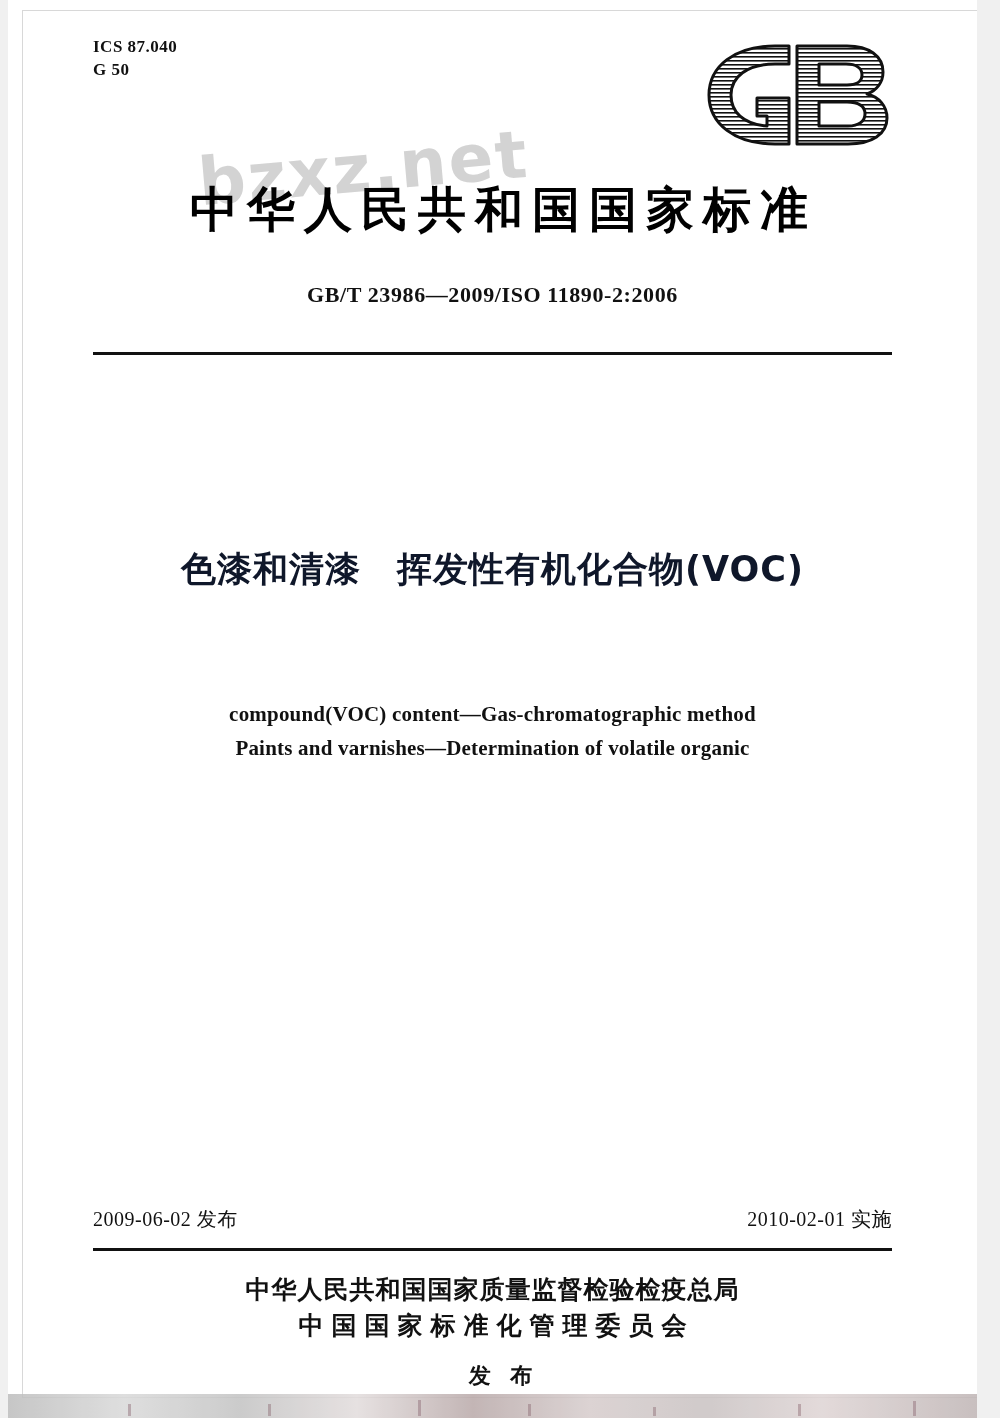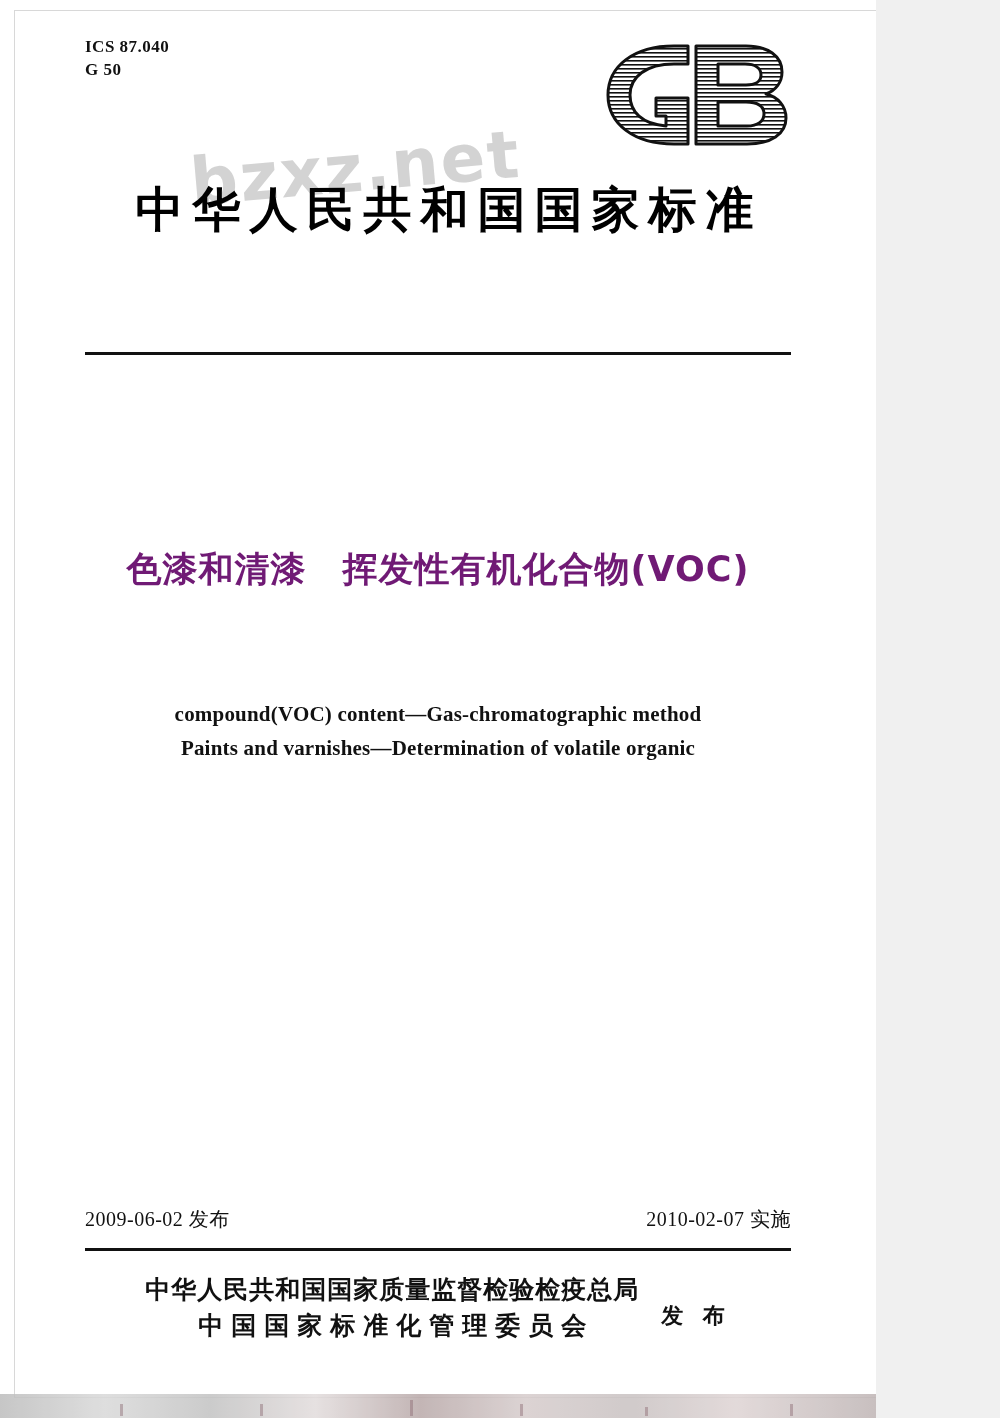--- a/index.html
+++ b/index.html
@@ -2,26 +2,27 @@
 <html><head>
 <meta charset="utf-8">
 <style>
   html, body {
     margin: 0;
     padding: 0;
     background: #f0f0f0;
   }
   .page {
     position: relative;
-    width: 876px;
+    width: 969px;
     height: 1418px;
     background: #ffffff;
     overflow: hidden;
     font-family: "Liberation Serif", serif;
     color: #111;
+    margin-left: 8px;
   }
   
   .page-border {
     position: absolute;
     left: 14px;
     top: 10px;
     width: 972px;
     height: 1388px;
     border: 1px solid #d8d8d8;
     box-sizing: border-box;
@@ -88,21 +89,21 @@
     position: absolute;
     left: 0;
     right: 0;
     top: 542px;
     text-align: center;
     font-family: "DejaVu Sans", sans-serif;
     font-weight: bold;
     font-size: 35px;
     line-height: 1.55;
     letter-spacing: 1px;
-    color: #701a75;
+    color: #0f172a;
   }
   .title-cn .l2 { letter-spacing: 1px; }
 
   .title-en {
     position: absolute;
     left: 0;
     right: 0;
     top: 698px;
     text-align: center;
     font-family: "Liberation Serif", serif;
@@ -146,20 +147,21 @@
   }
 
   .issuer {
     position: absolute;
     left: 0;
     right: 0;
     top: 1272px;
     display: flex;
     justify-content: center;
     align-items: center;
+    flex-direction: column;
   }
   .issuer-names {
     font-family: "DejaVu Sans", sans-serif;
     font-weight: bold;
     font-size: 25px;
     line-height: 1.45;
     letter-spacing: 1px;
     text-align: center;
   }
   .issuer-names .line2 { letter-spacing: 8px; padding-left: 8px; }
@@ -231,38 +233,39 @@
       <path d="M100 6 L150 6 C172 6 186 16 186 32 C186 42 180 50 170 54 C182 57 190 66 190 78 C190 94 175 104 151 104 L100 104 Z
                M122 24 L122 45 L150 45 C160 45 165 41 165 35 C165 28 159 24 149 24 Z
                M122 62 L122 86 L151 86 C162 86 168 81 168 74 C168 66 162 62 150 62 Z" fill="url(#hatch)" stroke="#111" stroke-width="3" stroke-linejoin="round" fill-rule="evenodd"></path>
     </svg>
   </div>
 
   <div class="watermark">bzxz.net</div>
 
   <div class="national-title">中华人民共和国国家标准</div>
 
+  <div class="std-number">GB/T 23986—2009/ISO 11890-2:2006</div>
 
   <div class="rule-top"></div>
 
   <div class="title-cn">
     <div class="l1">色漆和清漆　挥发性有机化合物(VOC)</div>
   </div>
 
   <div class="title-en">
     <div>compound(VOC) content—Gas-chromatographic method</div>
     <div>Paints and varnishes—Determination of volatile organic</div>
   </div>
 
   <div class="title-iso">
   </div>
 
   <div class="dates">
     <div>2009-06-02 发布</div>
-    <div>2010-02-07 实施</div>
+    <div>2010-02-01 实施</div>
   </div>
 
   <div class="rule-bottom"></div>
 
   <div class="issuer">
     <div class="issuer-names">
       <div class="line1">中华人民共和国国家质量监督检验检疫总局</div>
       <div class="line2">中国国家标准化管理委员会</div>
     </div>
     <div class="issuer-verb">发 布</div>

